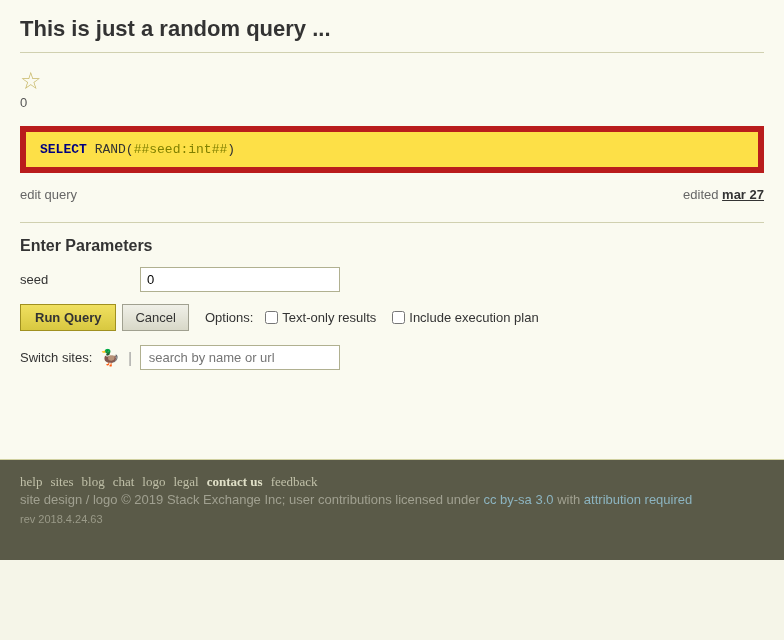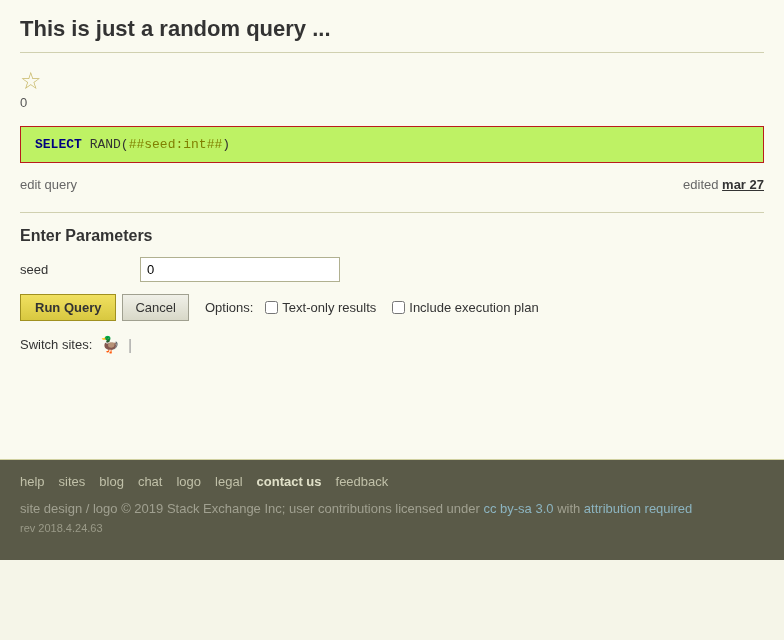--- a/index.html
+++ b/index.html
@@ -42,22 +42,22 @@
       line-height: 1;
     }
 
     .vote-count {
       font-size: 13px;
       color: #555;
       margin-top: 2px;
     }
 
     .code-block {
-      background-color: #bef264;
-      border: 1px solid #b91c1c;
+      background-color: #fde047;
+      border: 6px solid #b91c1c;
       padding: 10px 14px;
       font-family: 'Courier New', monospace;
       font-size: 13px;
       margin-bottom: 14px;
       color: #333;
     }
 
     .code-keyword {
       color: #000080;
       font-weight: bold;
@@ -218,23 +218,23 @@
 
     .footer {
       background-color: #5a5a48;
       color: #c0c0a8;
       padding: 14px 20px 12px 20px;
       min-height: 100px;
     }
 
     .footer-links {
       display: flex;
-      gap: 14px;
-      margin-bottom: 10px;
+      gap: 8px;
       flex-wrap: wrap;
+      font-family: Liberation Serif, serif;
     }
 
     .footer-link {
       color: #c0c0a8;
       text-decoration: none;
       font-size: 13px;
       cursor: pointer;
     }
 
     .footer-link.bold {
@@ -307,20 +307,21 @@
           <input type="checkbox" style="">
           <span>Include execution plan</span>
         </label>
       </div>
     </div>
 
     <div class="switch-sites-row">
       <span class="switch-sites-label">Switch sites:</span>
       <span class="site-icon">🦆</span>
       <span class="divider-pipe">|</span>
+      <input class="site-search-input" type="text" placeholder="search by name or url" style="">
     </div>
   </div>
 </div>
 
 <footer class="footer">
   <div class="footer-links">
   <a class="footer-link" href="#">help</a>
       <a class="footer-link" href="#">sites</a>
       <a class="footer-link" href="#">blog</a>
       <a class="footer-link" href="#">chat</a>

